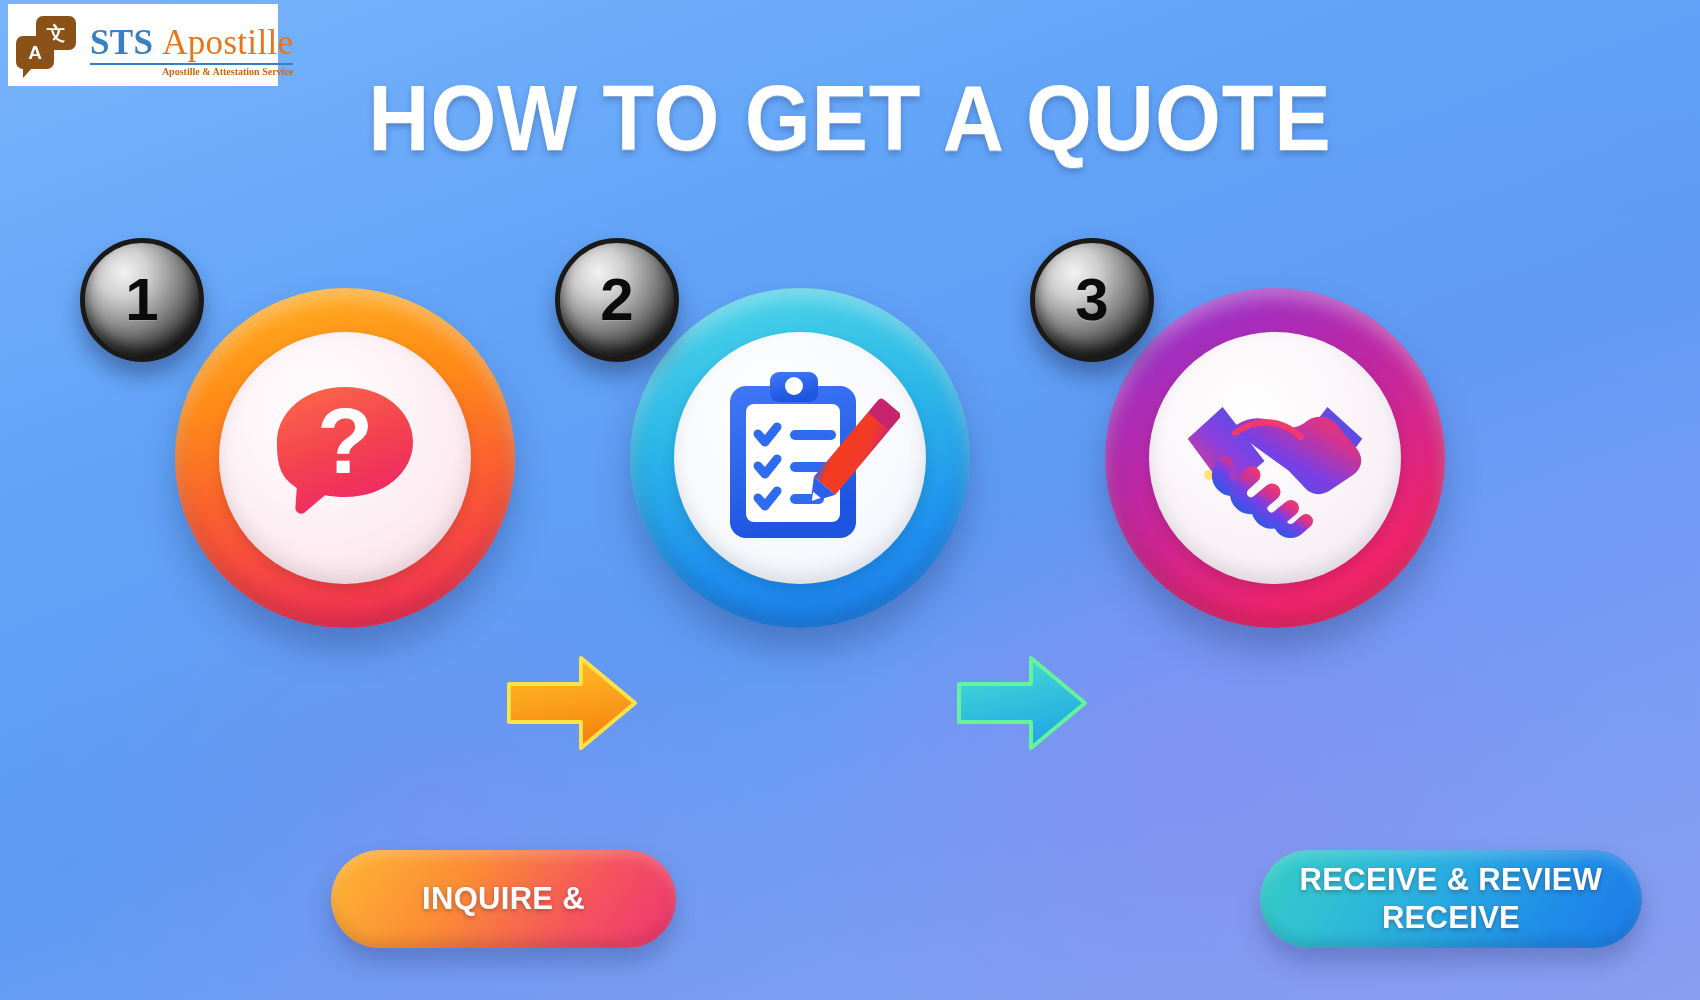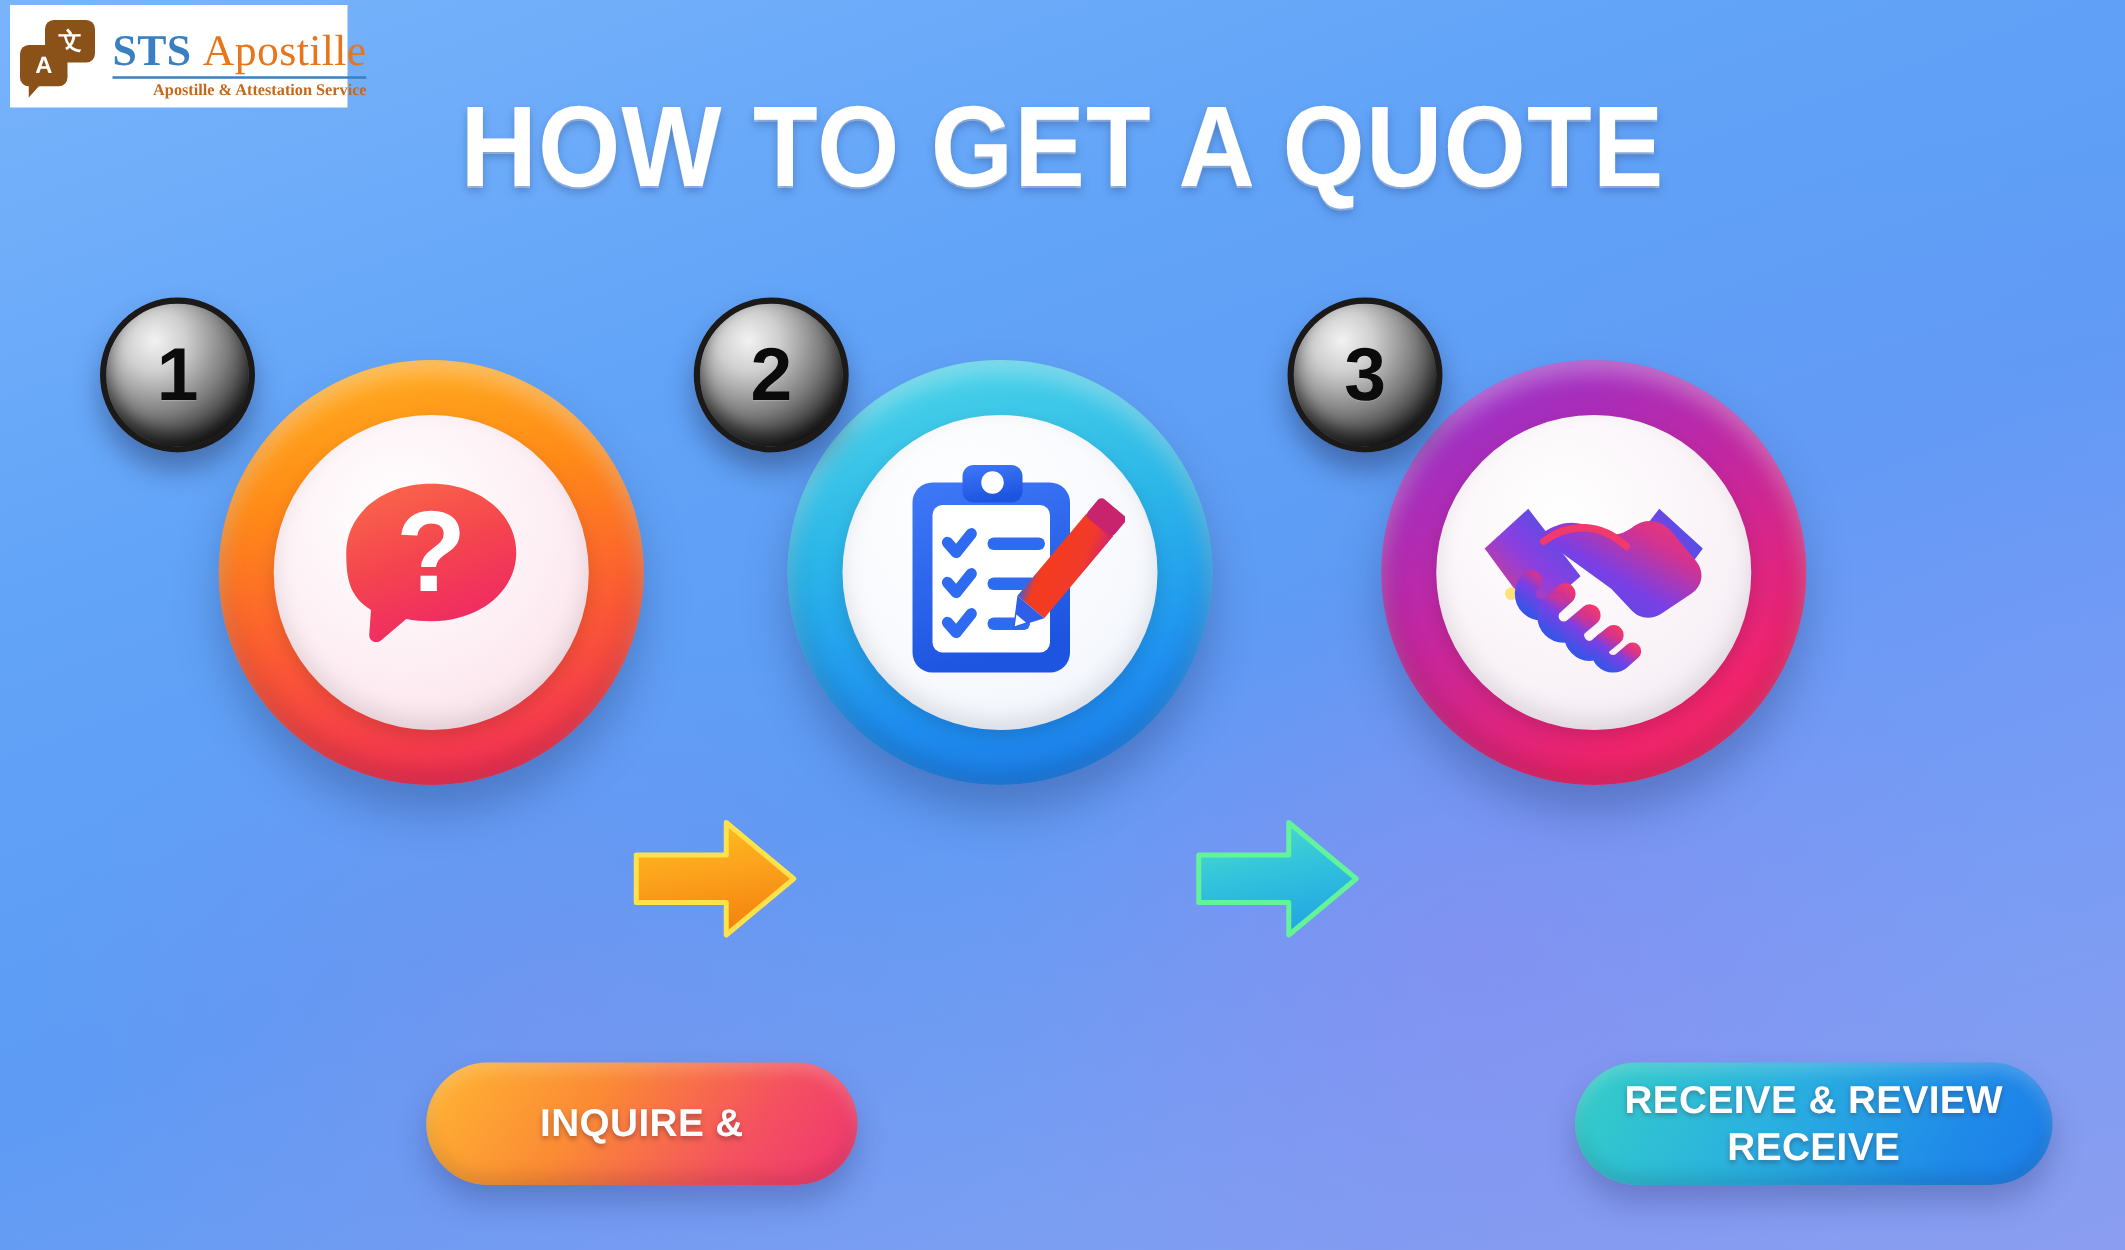--- a/index.html
+++ b/index.html
@@ -28,21 +28,21 @@
   .bub.back:after{content:"";position:absolute;left:8px;bottom:-9px;border-left:9px solid #8a5118;border-bottom:10px solid transparent;}
   .bub.front{width:38px;height:33px;left:2px;top:24px;background:#8a5118;}
   .bub.front:after{content:"";position:absolute;left:7px;bottom:-9px;border-left:9px solid #8a5118;border-bottom:10px solid transparent;}
   .bub span{position:absolute;inset:0;display:flex;align-items:center;justify-content:center;
     color:#fff;font-weight:700;font-size:19px;line-height:1;}
   .logo-txt{display:flex;flex-direction:column;justify-content:center;line-height:1;}
   .logo-title{font-family:"Liberation Serif","DejaVu Serif",serif;font-size:35px;letter-spacing:.3px;white-space:nowrap;margin-top:11px;}
   .logo-title .sts{color:#3a7fc1;font-weight:700;}
   .logo-title .apo{color:#e8751a;font-weight:400;}
   .logo-rule{height:2px;background:#3a7fc1;margin:3px 0 2px;width:100%;}
-  .logo-sub{font-family:"Liberation Serif","DejaVu Serif",serif;font-size:13px;font-weight:700;
+  .logo-sub{font-family:"Liberation Serif","DejaVu Serif",serif;font-size:10px;font-weight:700;
     color:#c2691c;white-space:nowrap;text-align:right;}
   
   .title{
     position:absolute;left:0;right:0;top:66px;text-align:center;
     font-size:92px;font-weight:700;color:#ffffff;letter-spacing:1px;
     transform:scaleX(.92);
     text-shadow:0 4px 7px rgba(40,70,130,.38), 0 1px 0 rgba(255,255,255,.5);
     white-space:nowrap;
   }
   
@@ -87,21 +87,21 @@
   .arrow.a1{left:505px;}
   .arrow.a2{left:955px;}
   
   .pill{
     position:absolute;top:600px;width:345px;height:98px;border-radius:49px;
     display:flex;align-items:center;justify-content:center;text-align:center;
     color:#fff;font-size:31px;font-weight:700;line-height:1.22;letter-spacing:.3px;
     text-shadow:0 2px 4px rgba(60,20,40,.35);
     box-shadow:0 14px 24px rgba(40,50,110,.30), inset 0 -7px 14px rgba(0,0,0,.13), inset 0 6px 12px rgba(255,255,255,.22);
   }
-  .pill.p1{left:176px;background:linear-gradient(125deg,#ffb733 0%,#fb8a35 38%,#f4525f 72%,#ef3471 100%);}
+  .pill.p1{left:166px;background:linear-gradient(125deg,#ffb733 0%,#fb8a35 38%,#f4525f 72%,#ef3471 100%);}
   .pill.p2{left:640px;width:382px;background:linear-gradient(120deg,#35cfc6 0%,#2ab0e0 42%,#1f8ae8 78%,#1d7de9 100%);}
   
   .footer-pill{
     position:absolute;left:466px;top:775px;width:670px;height:92px;border-radius:46px;
     padding:5px;box-sizing:border-box;
     background:linear-gradient(100deg,#a33ee0 0%,#cf5fd8 22%,#e0c6e8 48%,#f2b9b4 72%,#f2607a 100%);
     box-shadow:0 16px 26px rgba(40,50,110,.28);
   }
   .footer-inner{
     width:100%;height:100%;border-radius:42px;

